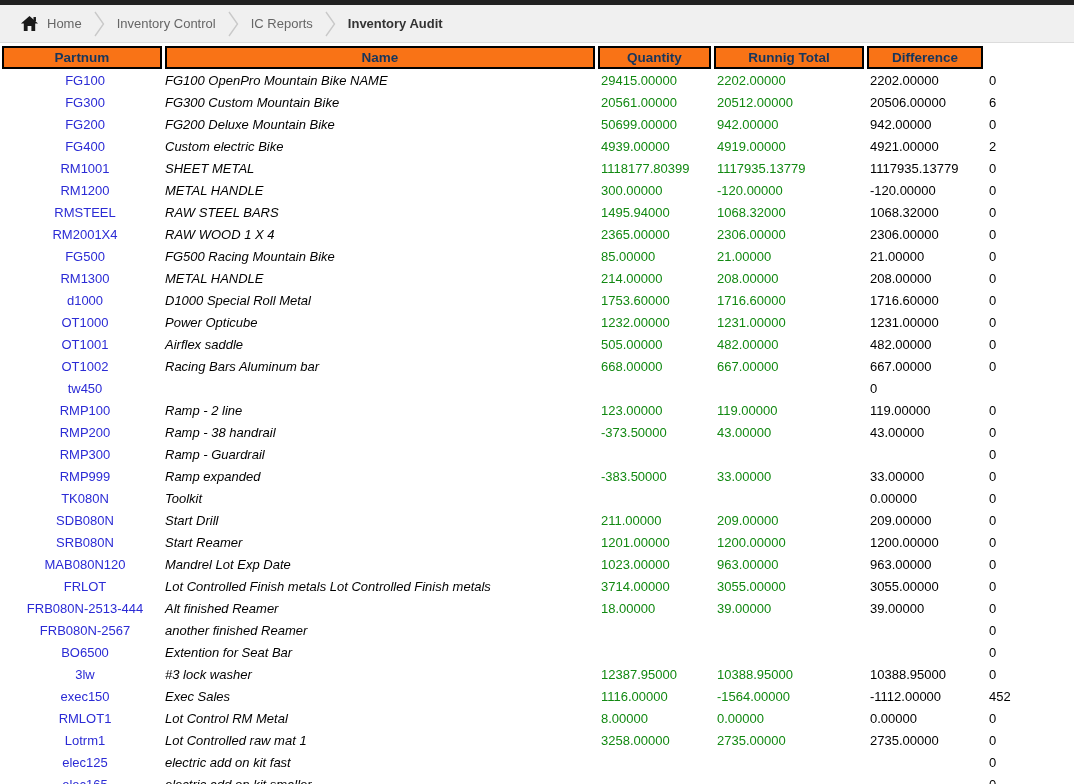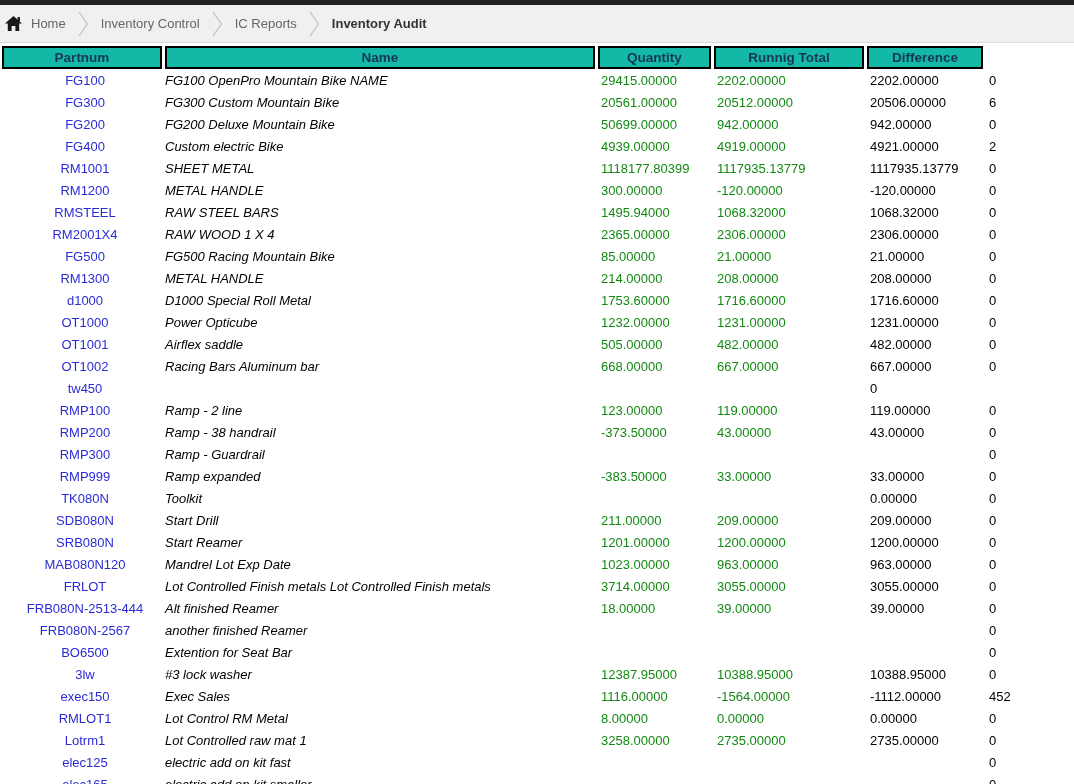--- a/index.html
+++ b/index.html
@@ -9,37 +9,37 @@
     -webkit-font-smoothing:antialiased;
   }
   .page{position:relative;width:1074px;height:784px;overflow:hidden;}
 
   
   .topstrip{height:5px;background:#212121;width:100%;}
 
   
   .breadcrumb-bar{
     height:37px;background:#f0f0f0;border-bottom:1px solid #dcdcdc;
-    display:flex;align-items:center;padding-left:4px;
+    display:flex;align-items:center;padding-left:20px;
   }
   .home-icon{display:inline-flex;align-items:center;margin-right:8px;}
   .crumb{color:#666666;font-size:13px;white-space:nowrap;cursor:pointer;}
   .crumb.current{color:#333333;font-weight:bold;cursor:default;}
   .chev{display:inline-flex;align-items:center;margin:0 12px;}
 
   
   .grid{
     display:grid;
     grid-template-columns:160px 430px 113px 150px 116px 84px;
     column-gap:3px;
     padding-left:2px;
   }
   .thead{margin-top:3px;}
   .th{
-    border:2px solid #000000;background:#14b8a6;
+    border:2px solid #000000;background:#f97316;
     height:19px;line-height:19px;
     text-align:center;font-weight:bold;font-size:13.5px;
     color:var(--header_text,#17365d);
     white-space:nowrap;overflow:hidden;
   }
   .tbody{margin-top:1px;}
   .tr{height:22px;line-height:22px;font-size:13px;white-space:nowrap;}
   .td{overflow:visible;}
   .td.partnum{color:var(--partnum_link,#2b2bd5);padding-left:6px;cursor:pointer;text-align:center;}
   .td.name{color:#000000;padding-left:0px;font-style:italic;}

